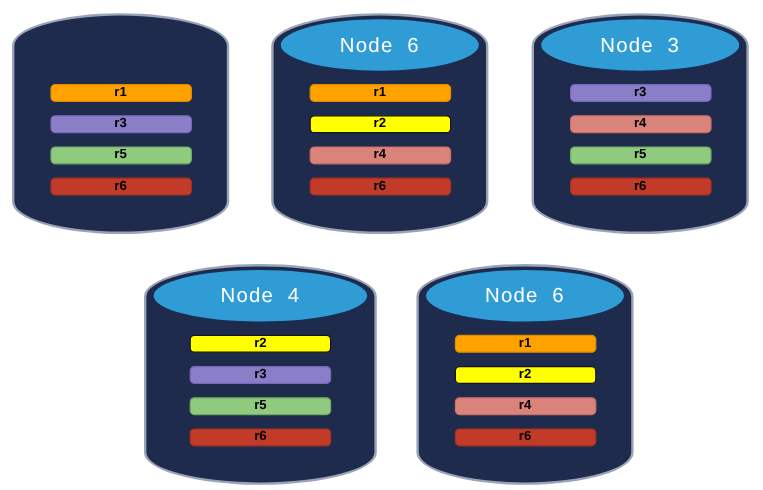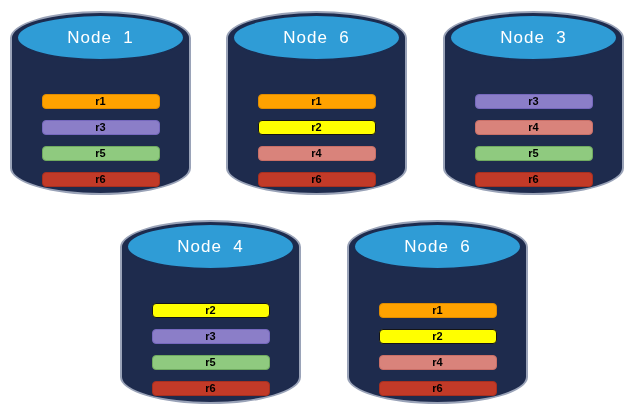--- a/index.html
+++ b/index.html
@@ -17,21 +17,21 @@
   }
   .cyl {
     position: absolute;
     width: 181px;
     height: 184px;
   }
   
   .pos-0 { left: 10px;  top: 11px; }
   .pos-1 { left: 226px; top: 11px; }
   .pos-2 { left: 443px; top: 11px; }
-  .pos-3 { left: 120px; top: 220px; }
+  .pos-3 { left: 120px; top: 220px; padding-left: 13px; }
   .pos-4 { left: 347px; top: 220px; }
 
   .cyl-body {
     position: absolute;
     left: 0; right: 0; top: 0; bottom: 0;
     background: #1E2B4D;
     border: 2px solid #9AA3B8;
     border-radius: 50% / 27px;
     box-sizing: border-box;
   }
@@ -55,21 +55,20 @@
   }
   .bars {
     position: absolute;
     top: 59px;
     left: 50%;
     transform: translateX(-50%);
     width: 118px;
     display: flex;
     flex-direction: column;
     gap: 11px;
-    margin-top: 24px;
   }
   .bar {
     height: 15px;
     border-radius: 4px;
     border: 1.5px solid transparent;
     box-sizing: border-box;
     display: flex;
     align-items: center;
     justify-content: center;
     font-size: 11px;
@@ -78,21 +77,20 @@
     line-height: 1;
   }
 </style>
 </head>
 <body>
 
 <div id="canvas">
 
 <div class="cyl pos-0">
       <div class="cyl-body"></div>
-      <div class="cyl-top">Node  1</div>
       <div class="bars">
         <div class="bar" style="background: rgb(255, 162, 0); border-color: rgb(224, 140, 0);">
           <span>r1</span>
         </div>
         <div class="bar" style="background: rgb(139, 126, 200); border-color: rgb(118, 104, 190);">
           <span>r3</span>
         </div>
         <div class="bar" style="background: rgb(143, 202, 127); border-color: rgb(111, 170, 96);">
           <span>r5</span>
         </div>

